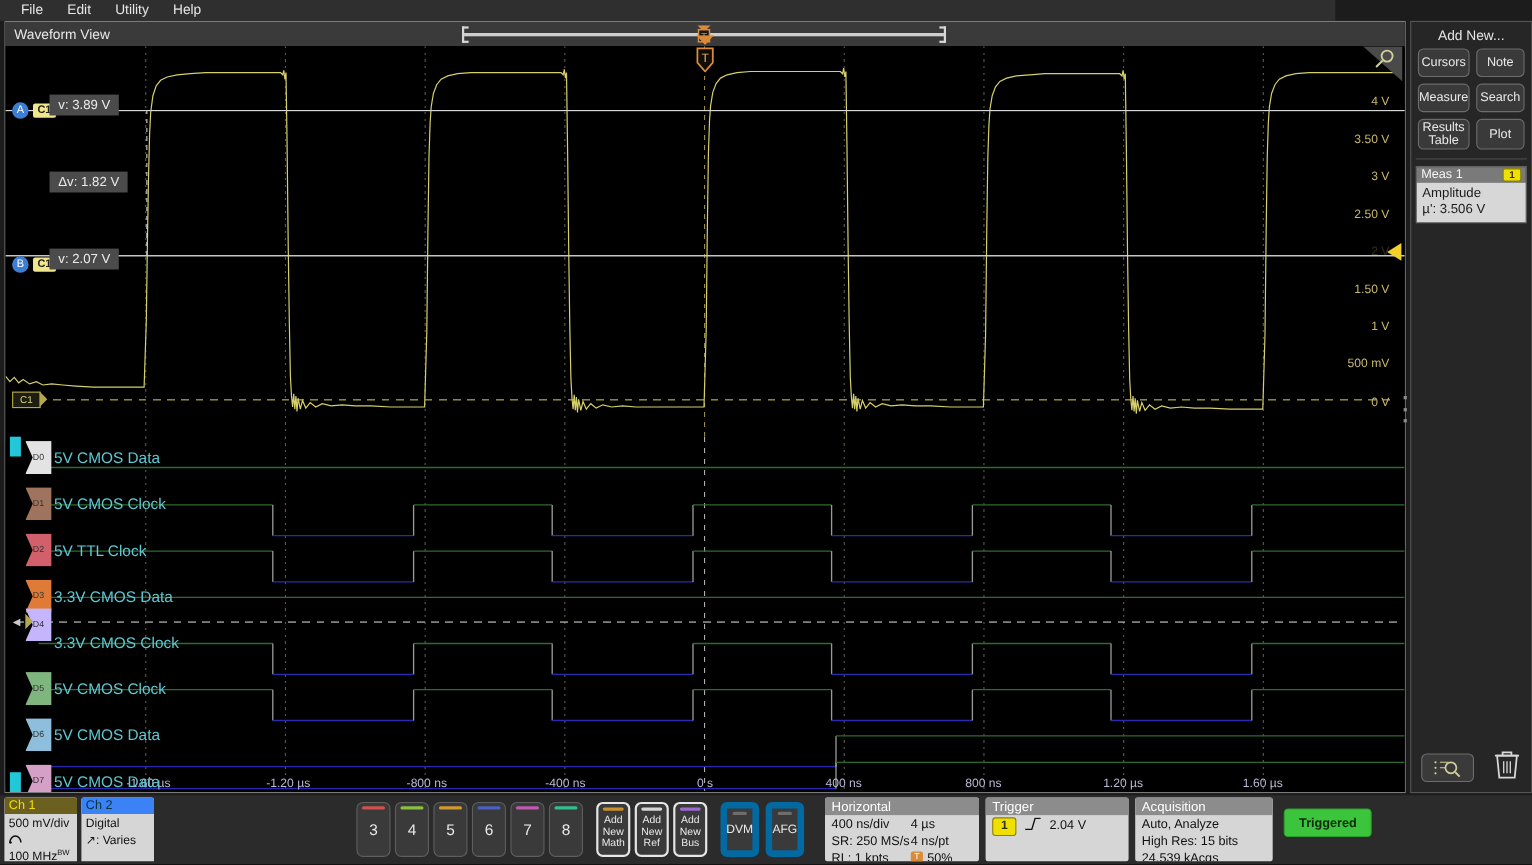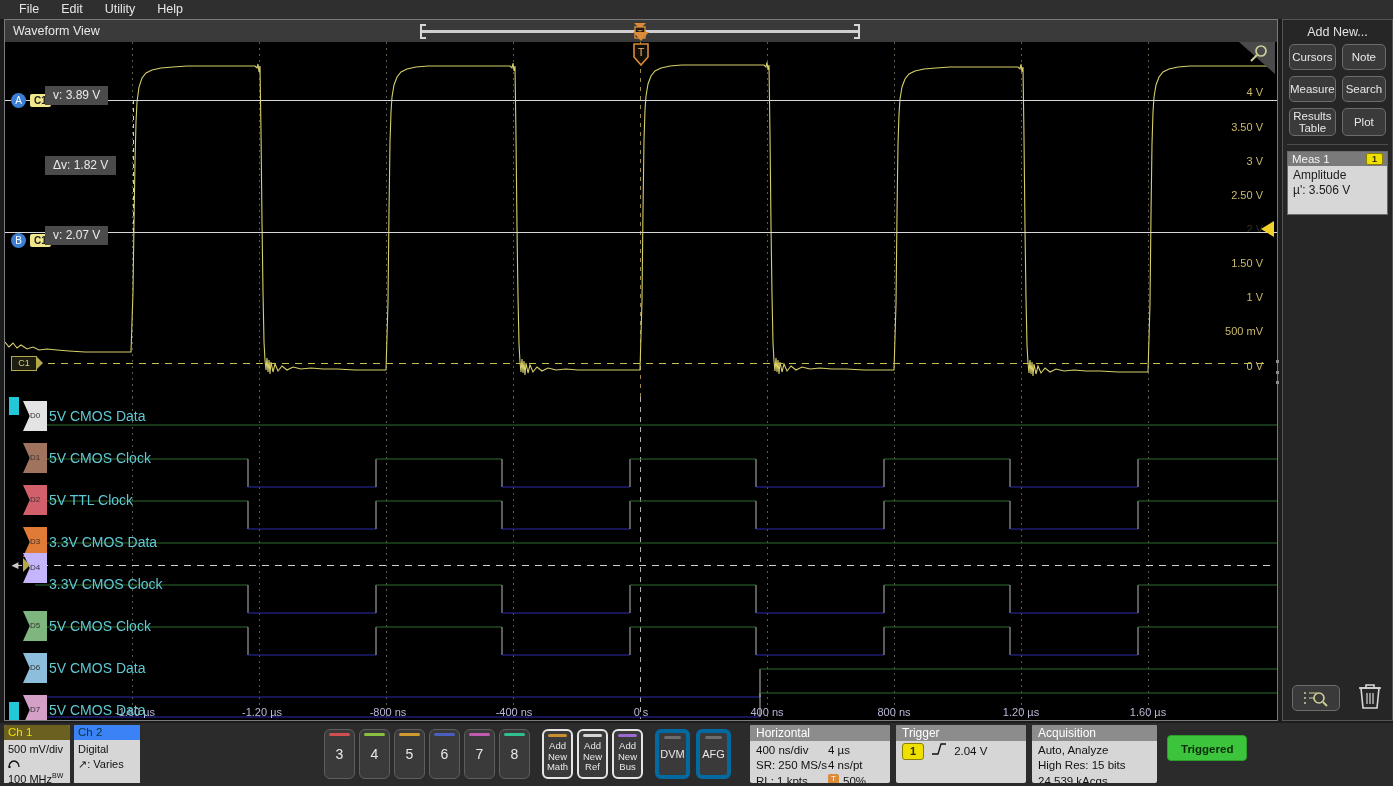--- a/index.html
+++ b/index.html
@@ -6,21 +6,21 @@
   html, body {
     width: 1393px; height: 786px;
     background: #000; overflow: hidden;
     font-family: "Liberation Sans", sans-serif;
     -webkit-font-smoothing: antialiased;
   }
   #app { position: relative; width: 1393px; height: 786px; background: #1c1c1c; }
 
   
   .menubar {
-    position: absolute; top: 0; left: 0; width: 1393px; height: 19px;
+    position: absolute; top: 0; left: 0; width: 1214px; height: 19px;
     background: #2f2f2f; display: flex; align-items: center;
   }
   .menuitem {
     color: #e6e6e6; font-size: 12.5px; padding: 0 11px; line-height: 19px;
     cursor: default;
   }
   .menuitem:first-child { margin-left: 8px; }
 
   
   .wfpanel {
@@ -182,21 +182,21 @@
   .meas-card { margin: 0 4px; border: 1px solid #6a6a6a; }
   .meas-head {
     background: #7a7a7a; color: #f5f5f5; font-size: 11.5px;
     padding: 1px 4px; display: flex; align-items: center; justify-content: space-between; gap: 18px;
   }
   .meas-chip {
     background: #f0e000; color: #3a3000; font-size: 9px; font-weight: bold;
     padding: 0 5px; border-radius: 2px; border: 1px solid #8a8000;
   }
   .meas-body {
-    background: #d7d7d7; color: #1b1b1b; font-size: 12px; padding: 2px 5px 16px 5px;
+    background: #d7d7d7; color: #1b1b1b; font-size: 12px; padding: 2px 5px 4px 5px;
     line-height: 1.25;
   }
   .sb-bottom {
     position: absolute; bottom: 6px; left: 0; width: 100%;
     display: flex; align-items: center; justify-content: space-around;
   }
   .sb-zoombtn {
     width: 48px; height: 26px; background: #3a3a3a; border: 1px solid #6c6c6c;
     border-radius: 5px; display: flex; align-items: center; justify-content: center;
   }
@@ -230,21 +230,21 @@
     width: 31px; height: 50px; margin: 6px 2px 0 2px; background: #3a3a3a;
     border: 2px solid #e5e5e5; border-radius: 6px; position: relative;
     color: #e9e9e9; font-size: 9.5px; display: flex; align-items: center;
     justify-content: center; text-align: center; line-height: 1.12; padding-top: 6px;
   }
   .addbtn .strip {
     position: absolute; top: 3px; left: 4px; right: 4px; height: 3px; border-radius: 2px;
   }
   .plainbtn {
     width: 35px; height: 50px; margin: 6px 3px 0 3px; background: #3a3a3a;
-    border: 4px solid #0369a1; border-radius: 6px; position: relative;
+    border: 6px solid #0369a1; border-radius: 6px; position: relative;
     color: #e9e9e9; font-size: 11px; display: flex; align-items: center;
     justify-content: center;
   }
   .plainbtn .strip {
     position: absolute; top: 3px; left: 5px; right: 5px; height: 3px;
     border-radius: 2px; background: #6d6d6d;
   }
   .infobox {
     height: 58px; margin: 2px 0 0 6px; background: #d6d6d6; color: #111;
     border-radius: 2px; overflow: hidden;

